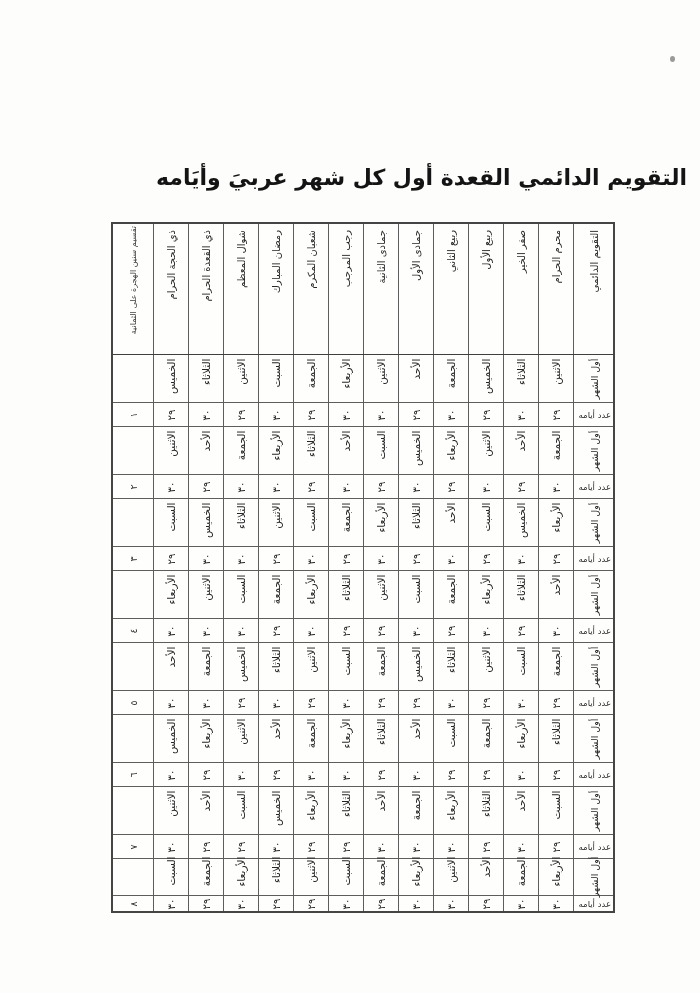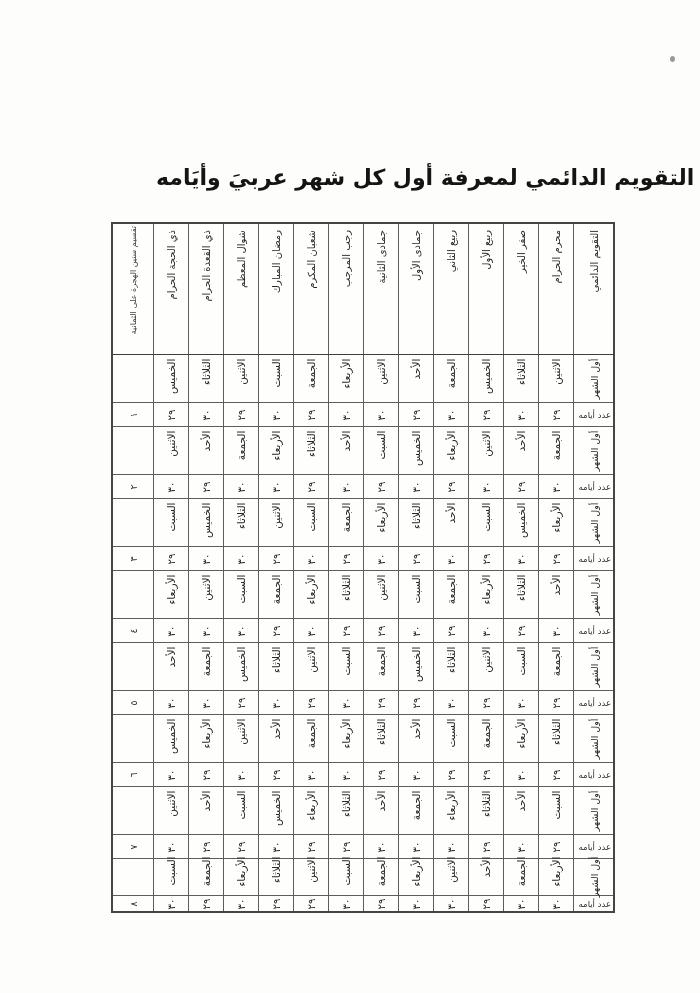--- a/index.html
+++ b/index.html
@@ -49,21 +49,21 @@
   .dayscount-label .hspan{display:block;padding:0 2px 0 0;white-space:nowrap;}
   
   .cal tr.weekday-row td,.cal tr.weekday-row th{border-top:1px solid #3f3f3f;}
   .cal tr.num-row td,.cal tr.num-row th{border-top:1px dashed #8b8b8b;}
   .cal tr.band-row th{border-bottom:1px solid #3f3f3f;}
 </style>
 </head>
 <body>
 
 <div class="page-title">
-  <span>التقويم الدائمي لمعرفة أول كل شهر عربيَ وأيَامه</span>
+  <span>التقويم الدائمي القعدة أول كل شهر عربيَ وأيَامه</span>
 </div>
 
 <div class="scan-speck"></div>
 
 <table class="cal" dir="rtl">
   <tbody>
       <tr class="band-row">
         <th class="corner-cell" style="width: 39px; height: 130px;">
           <span class="vspan">التقويم الدائمي</span>
         </th>

